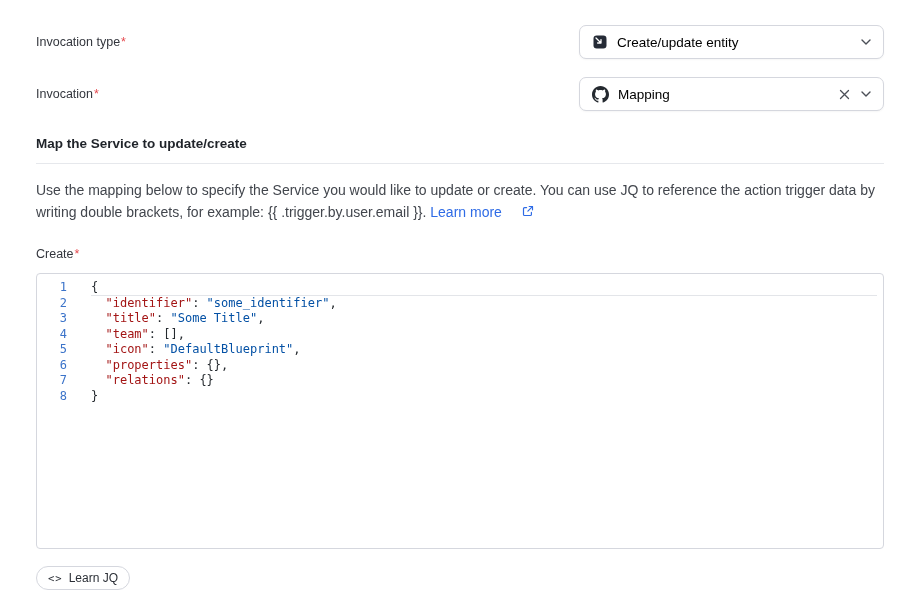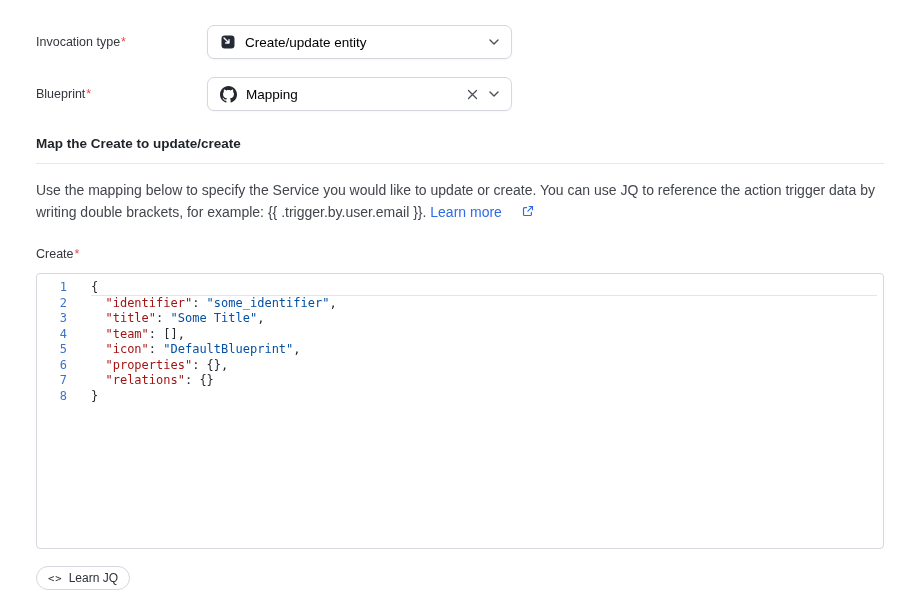--- a/index.html
+++ b/index.html
@@ -16,21 +16,21 @@
   }
   *{box-sizing:border-box;margin:0;padding:0;}
   html,body{background:#ffffff;}
   body{
     width:917px;height:596px;overflow:hidden;
     font-family:"Liberation Sans","DejaVu Sans",sans-serif;
     color:var(--text-dark);
   }
   .content{width:848px;padding-top:25px;margin-left:36px;}
 
-  .field-row{display:flex;align-items:center;margin-bottom:18px;}
+  .field-row{display:flex;align-items:center;margin-bottom:18px;justify-content:space-between;}
   .field-label{width:171px;font-size:12.5px;color:#33363d;}
   .req{color:var(--required-red);margin-left:1px;}
 
   .select{
     width:305px;height:34px;background:#fff;
     border:1px solid var(--border);border-radius:7px;
     display:flex;align-items:center;gap:9px;padding:0 12px;
     box-shadow:0 1px 2px rgba(20,24,31,.04);cursor:pointer;
   }
   .sel-icon{display:flex;align-items:center;}
@@ -100,21 +100,21 @@
         <svg width="10" height="6" viewBox="0 0 10 6" fill="none">
             <path d="M1 1l4 4 4-4" stroke="#4b4f57" stroke-width="1.4" stroke-linecap="round" stroke-linejoin="round"></path>
           </svg>
       </span>
     </div>
   </div>
 
   
   <div class="field-row">
     <div class="field-label">
-      <span>Blueprint</span><span class="req">*</span>
+      <span>Invocation</span><span class="req">*</span>
     </div>
     <div class="select">
       <span class="sel-icon">
         <svg width="17" height="17" viewBox="0 0 24 24">
             <path fill="#24292f" d="M12 0C5.37 0 0 5.37 0 12c0 5.3 3.438 9.8 8.205 11.387.6.113.82-.26.82-.577 0-.285-.01-1.04-.015-2.04-3.338.724-4.042-1.61-4.042-1.61-.546-1.387-1.333-1.756-1.333-1.756-1.09-.745.082-.73.082-.73 1.205.085 1.838 1.238 1.838 1.238 1.07 1.834 2.807 1.304 3.492.997.108-.775.418-1.305.76-1.605-2.665-.305-5.467-1.334-5.467-5.93 0-1.31.468-2.38 1.235-3.22-.123-.303-.535-1.523.117-3.176 0 0 1.008-.322 3.3 1.23.957-.266 1.983-.4 3.003-.404 1.02.005 2.047.138 3.006.404 2.29-1.552 3.297-1.23 3.297-1.23.653 1.653.24 2.873.118 3.176.77.84 1.233 1.91 1.233 3.22 0 4.61-2.807 5.625-5.48 5.922.43.37.814 1.102.814 2.222 0 1.606-.015 2.898-.015 3.293 0 .32.216.694.825.576C20.565 21.796 24 17.3 24 12c0-6.63-5.37-12-12-12z"></path>
           </svg>
       </span>
       <span class="sel-value">Mapping</span>
       <span class="clear-x">
         <svg width="11" height="11" viewBox="0 0 11 11" fill="none">
@@ -123,21 +123,21 @@
       </span>
       <span class="chev">
         <svg width="10" height="6" viewBox="0 0 10 6" fill="none">
             <path d="M1 1l4 4 4-4" stroke="#4b4f57" stroke-width="1.4" stroke-linecap="round" stroke-linejoin="round"></path>
           </svg>
       </span>
     </div>
   </div>
 
   
-  <div class="section-heading">Map the Create to update/create</div>
+  <div class="section-heading">Map the Service to update/create</div>
   <div class="divider"></div>
 
   
   <p class="description"><span>Use the mapping below to specify the Service you would like to update or create. You can use JQ to reference the action trigger data by writing double brackets, for example: {{ .trigger.by.user.email }}. </span><a class="learn-more">
         <span>Learn more</span>
         <span><svg width="12" height="12" viewBox="0 0 12 12" fill="none" stroke="#2e6be6" stroke-width="1.2" stroke-linecap="round" stroke-linejoin="round">
             <path d="M4.6 2.6H2.6a1.1 1.1 0 0 0-1.1 1.1v5.7a1.1 1.1 0 0 0 1.1 1.1h5.7a1.1 1.1 0 0 0 1.1-1.1V7.4"></path>
             <path d="M7.2 1.5h3.3v3.3"></path>
             <path d="M10.3 1.7L5.9 6.1"></path>
           </svg></span>

